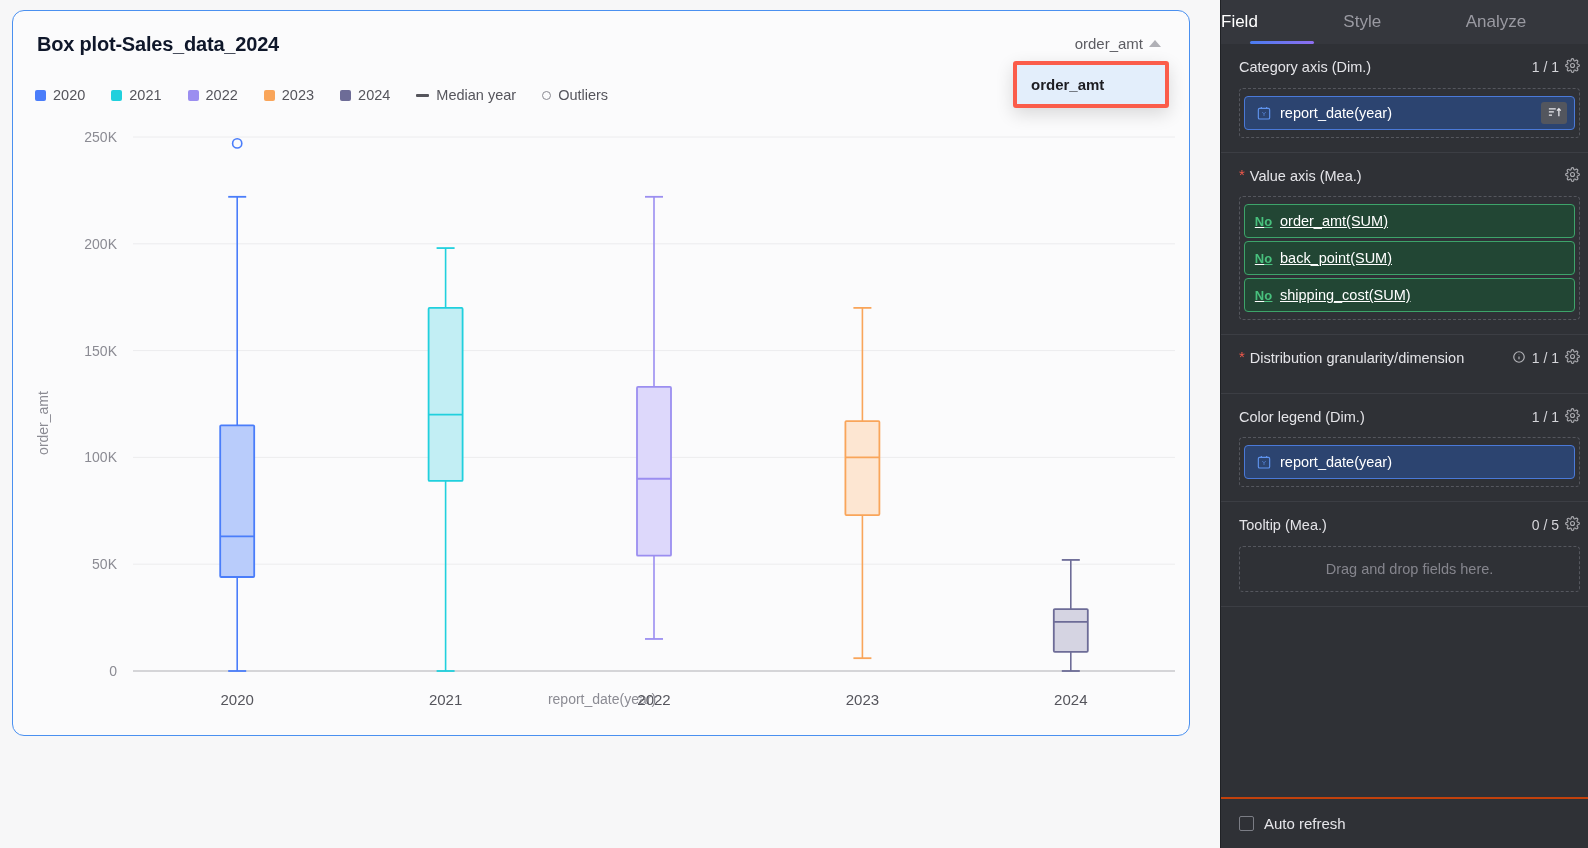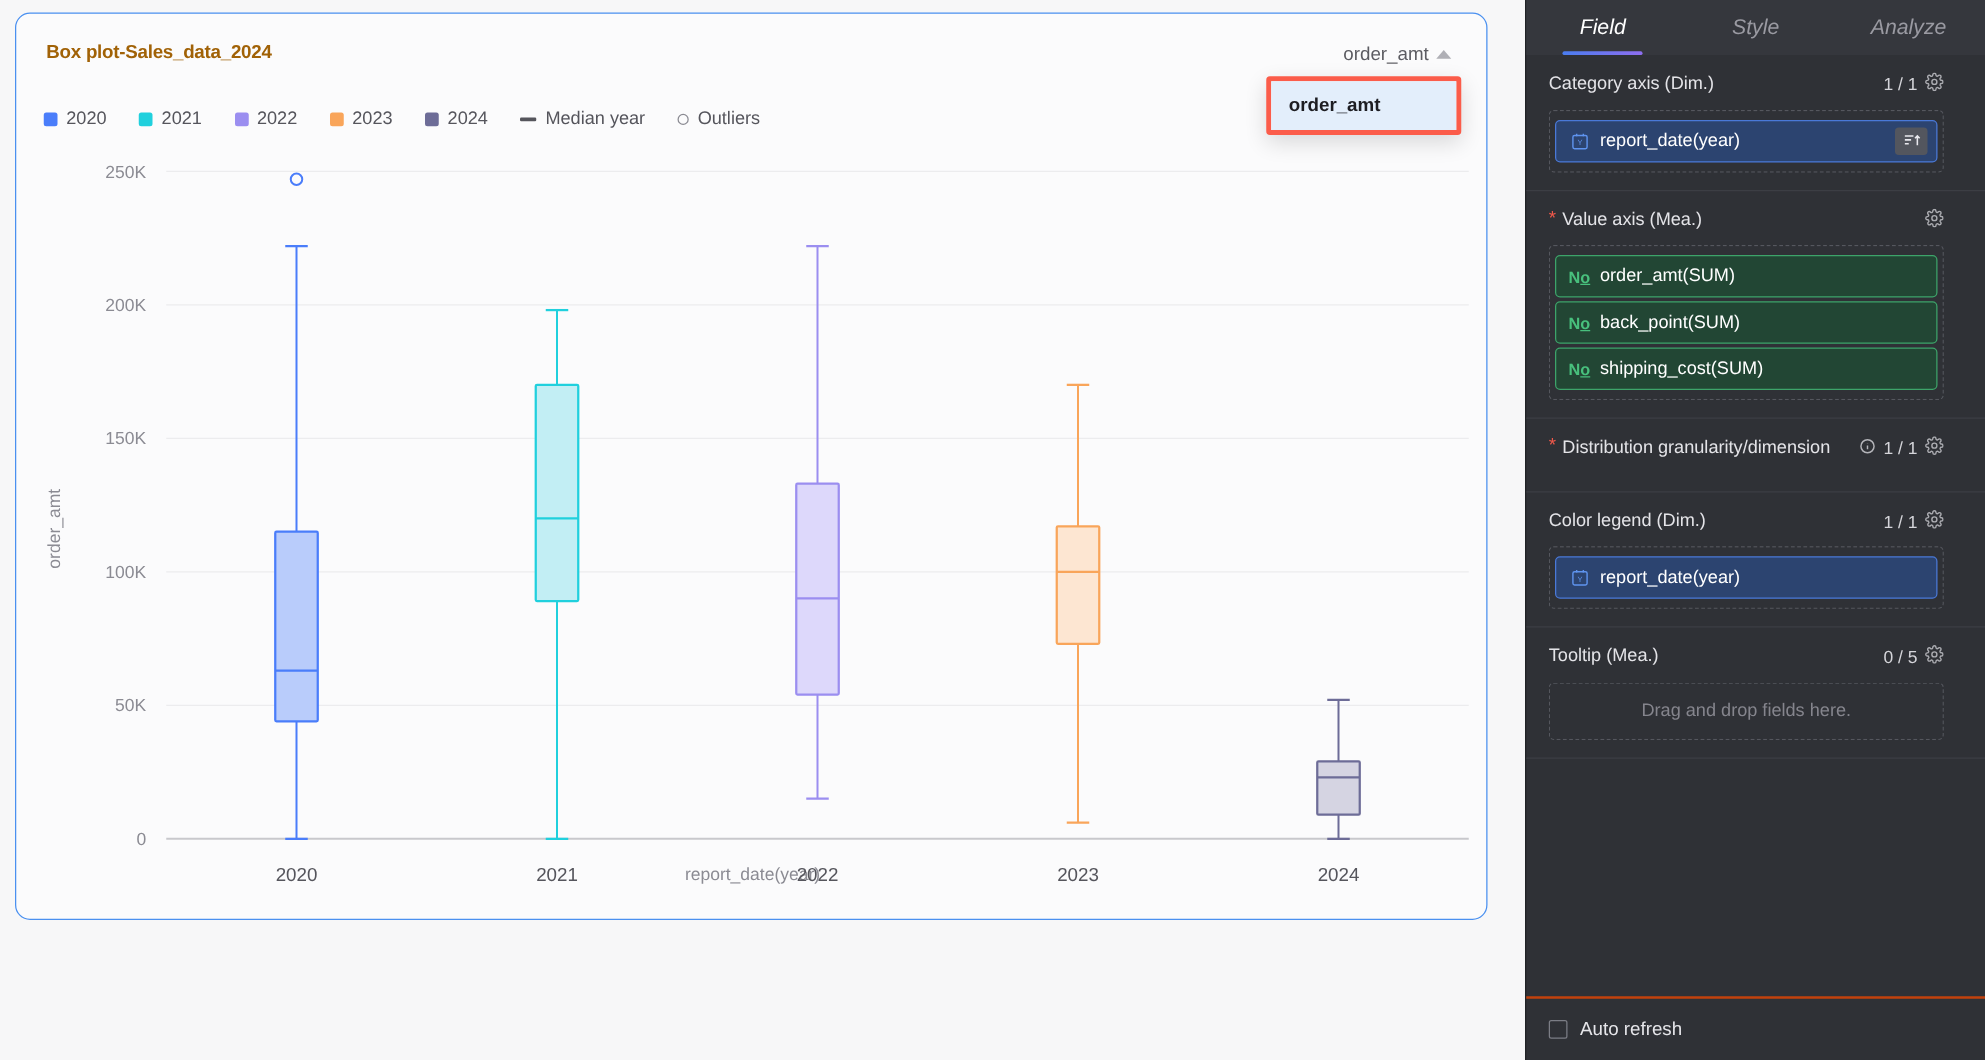--- a/index.html
+++ b/index.html
@@ -19,21 +19,21 @@
     position: relative;
     width: 1178px; height: 726px;
     background: #fbfbfc;
     border: 1.5px solid #4a90f0;
     border-radius: 12px;
     padding: 0;
     overflow: visible;
   }
   .chart-title {
     position: absolute; left: 24px; top: 22px;
-    font-size: 15px; font-weight: bold; color: #a16207;
+    font-size: 20px; font-weight: bold; color: #0f172a;
     letter-spacing: -0.2px;
   }
   .measure-select {
     position: absolute; right: 28px; top: 24px;
     display: flex; align-items: center; gap: 6px;
     font-size: 15px; color: #5c5c62; cursor: pointer;
   }
   .caret-up {
     width: 0; height: 0;
     border-left: 6px solid transparent;
@@ -82,29 +82,29 @@
 
   
   .panel {
     width: 368px; height: 848px;
     background: #2f3136; color: #e8e8ea;
     display: flex; flex-direction: column;
     border-left: 1px solid #202226;
   }
   .tabs { display: flex; height: 44px; background: #35373d; position: relative; }
   .tab {
-    flex: 1; display: flex; align-items: center; justify-content: center;
-    font-size: 17px; color: #9a9aa2; cursor: pointer; position: relative; font-style: italic;
+    flex: 1; display: flex; align-items: center; 
+    font-size: 17px; color: #9a9aa2; cursor: pointer; position: relative;
   }
   .tab.active { color: #ffffff; }
   .tab.active::after {
     content: ""; position: absolute; left: 24%; right: 24%; bottom: 0; height: 3px;
     background: linear-gradient(90deg,#4a7df0,#8e6ef0); border-radius: 2px;
   }
-  .sec { padding: 14px 33px 14px 18px; border-bottom: 1px solid #3c3e44; }
+  .sec { padding: 14px 8px 14px 18px; border-bottom: 1px solid #3c3e44; }
   .sec-head {
     display: flex; align-items: flex-start; justify-content: space-between;
     font-size: 14.5px; color: #e4e4e8; margin-bottom: 10px; gap: 8px;
   }
   .sec-title { display: flex; align-items: flex-start; gap: 5px; line-height: 1.35; }
   .req { color: #f2594b; font-size: 15px; line-height: 1.1; }
   .sec-right { display: flex; align-items: center; gap: 6px; font-size: 14px; color: #d5d5da; white-space: nowrap; }
   .gear { width: 15px; height: 15px; opacity: .75; flex: none; }
   .info { width: 14px; height: 14px; opacity: .8; flex: none; }
 
@@ -112,21 +112,21 @@
   .dropzone.empty {
     padding: 14px; text-align: center; color: #85858d; font-size: 14.5px;
   }
   .pill {
     display: flex; align-items: center; gap: 8px;
     height: 34px; padding: 0 10px; margin: 3px 0;
     border-radius: 4px; font-size: 14.5px; color: #ffffff;
     cursor: pointer; position: relative;
   }
   .pill.dim { background: #2c4470; border: 1px solid #4a79d8; }
-  .pill.mea { background: #224634; border: 1px solid #3da46a; }
+  .pill.mea { background: #224634; border: 1px solid #3da46a; text-decoration: underline; }
   .pill-ic { width: 17px; height: 17px; flex: none; display:flex; align-items:center; justify-content:center; }
   .mea-ic { color: #48c07d; font-size: 13px; font-weight: bold; line-height: 1; }
   .sort-btn {
     position: absolute; right: 7px; top: 50%; transform: translateY(-50%);
     width: 26px; height: 22px; background: #53565e; border-radius: 3px;
     display: flex; align-items: center; justify-content: center;
   }
   .footer {
     margin-top: auto; padding: 16px 18px; display: flex; align-items: center; gap: 10px;
     border-top: 2px solid #c2410c; font-size: 15px; color: #e6e6ea;

